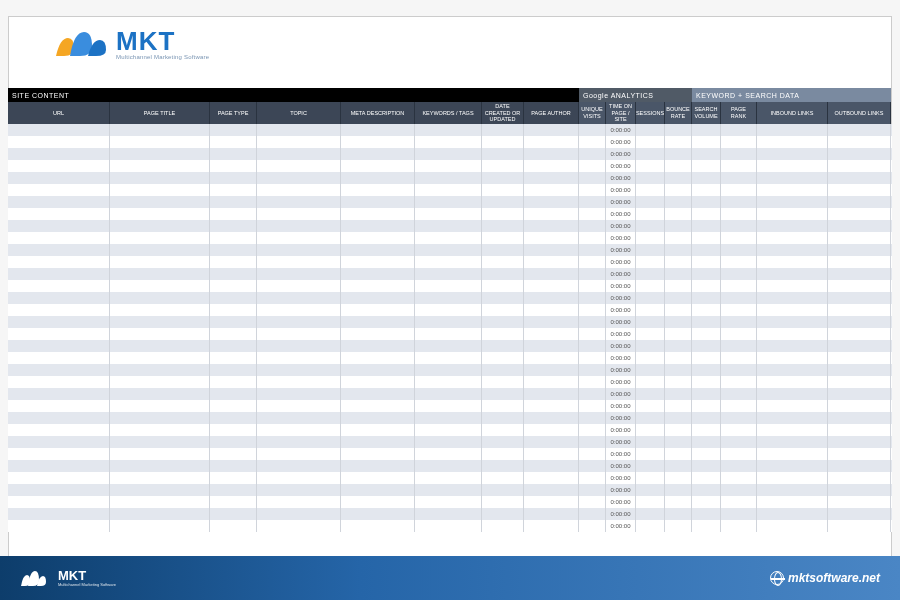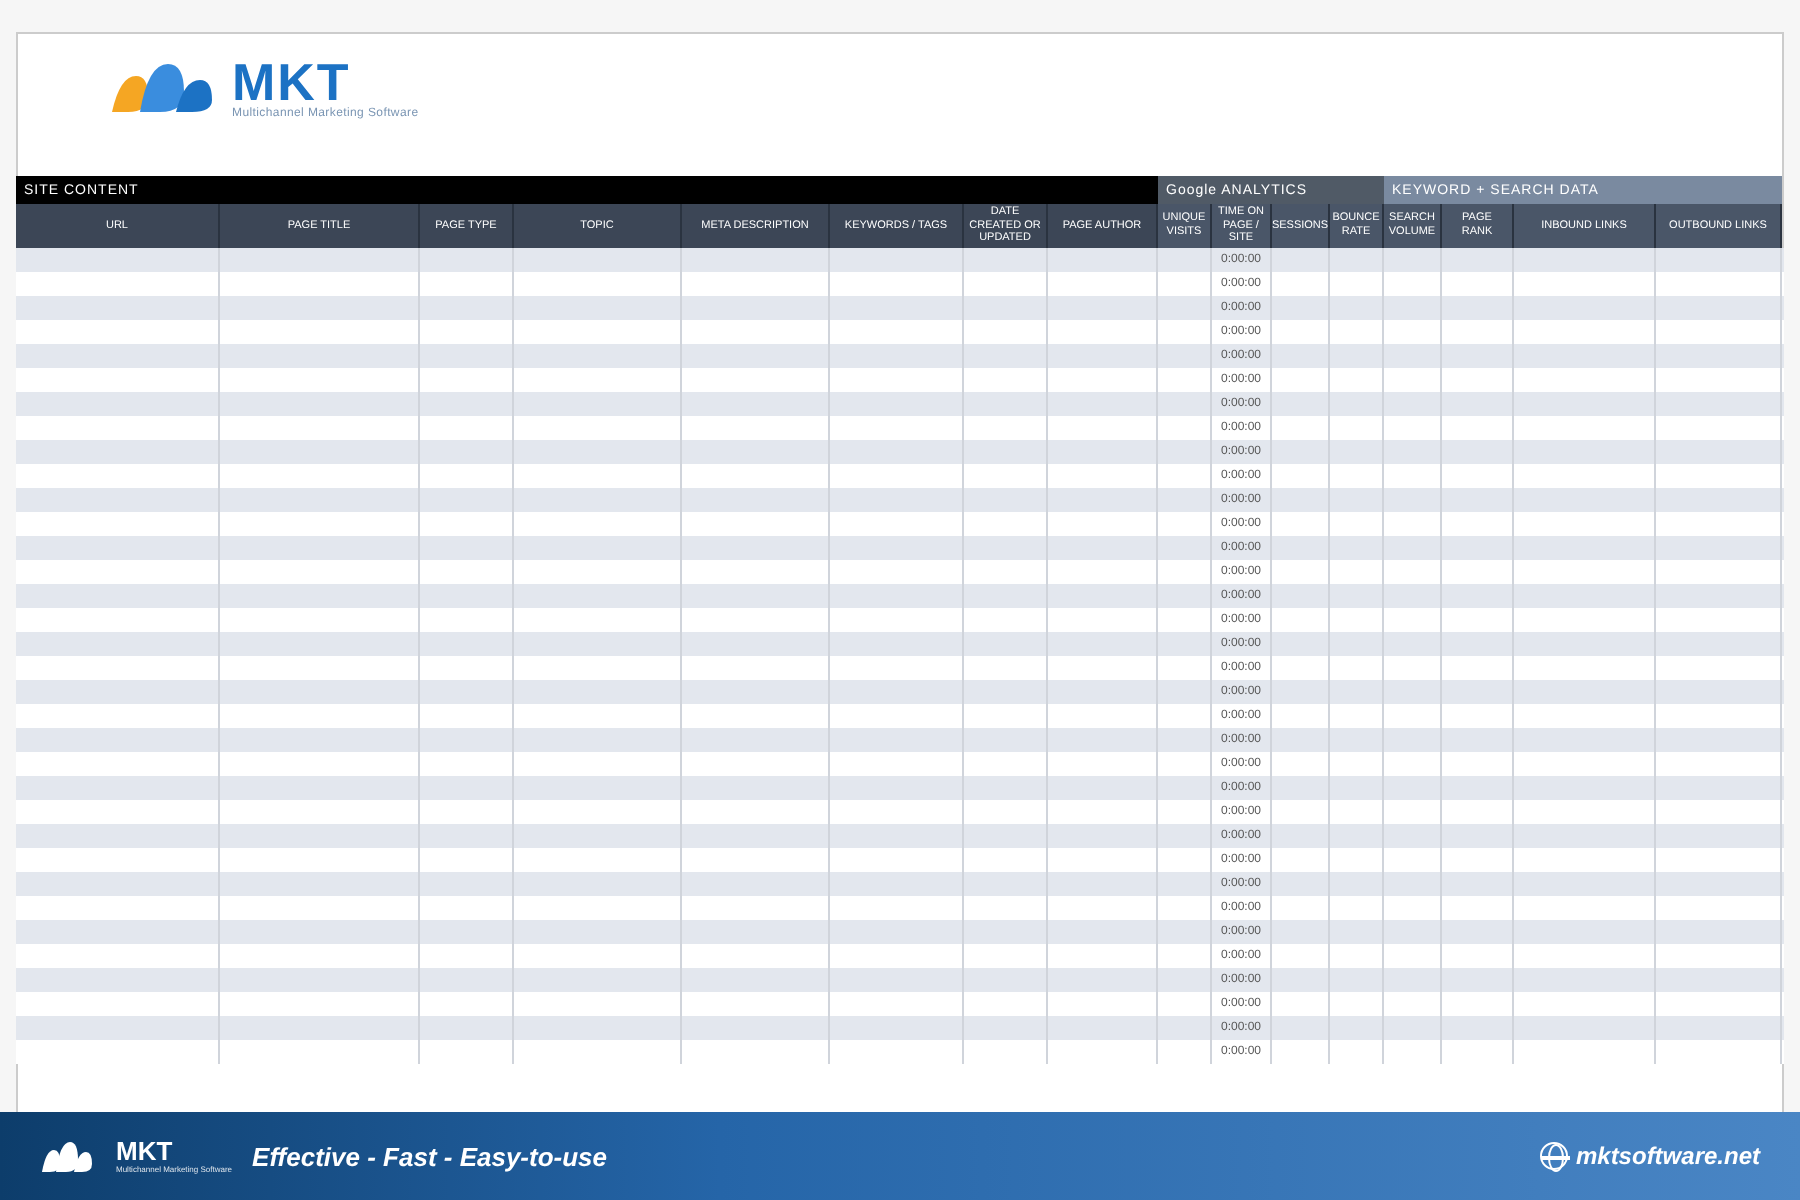--- a/index.html
+++ b/index.html
@@ -742,19 +742,18 @@
       <svg width="28" height="22" viewBox="0 0 28 22">
         <path d="M1 19 Q3 8 7 8 Q10 8 10 14 Q10 19 5 19 Z" fill="#fff"></path>
         <path d="M8 19 Q10 4 15 4 Q19 4 19 13 Q19 19 13 19 Z" fill="#fff"></path>
         <path d="M17 19 Q19 9 23 9 Q26 9 26 15 Q26 19 21 19 Z" fill="#fff"></path>
       </svg>
     </div>
     <div class="footer-logo-text">
       <span class="footer-brand">MKT</span>
       <span class="footer-brand-sub">Multichannel Marketing Software</span>
     </div>
-    <span class="tagline">Effective - Fast - Easy-to-use</span>
   </div>
   <div class="footer-right">
     <span class="globe"></span>
     <span>mktsoftware.net</span>
   </div>
 </div>
 
 </body></html>

